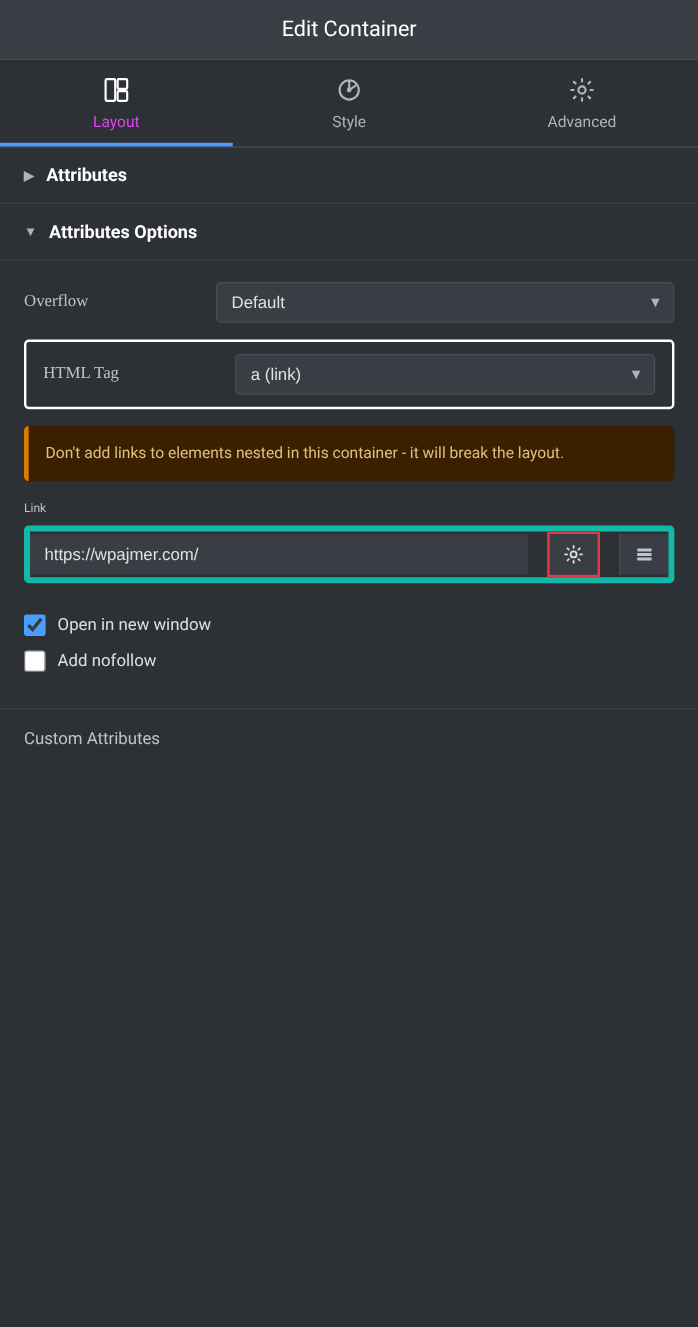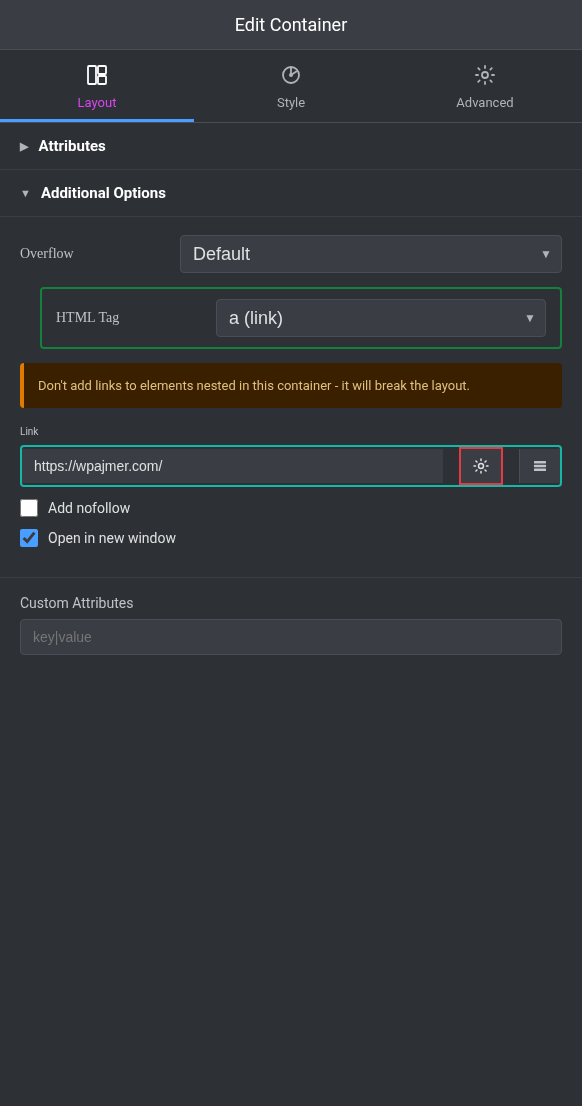--- a/index.html
+++ b/index.html
@@ -103,46 +103,45 @@
 
     
     .select-wrapper {
       position: relative;
     }
     .select-box {
       background: #3a3d44;
       border: 1px solid #4a4d55;
       border-radius: 4px;
       padding: 8px 36px 8px 12px;
-      font-size: 18px;
+      font-size: 14px;
       color: #e0e0e0;
       width: 100%;
       appearance: none;
       cursor: pointer;
     }
     .select-arrow {
       position: absolute;
       right: 10px;
       top: 50%;
       transform: translateY(-50%);
       pointer-events: none;
       color: #b0b3ba;
       font-size: 12px;
     }
 
     
     .html-tag-row {
       display: flex;
       align-items: center;
-      border: 2px solid #15803d;
+      border: 2px solid #ffffff;
       border-radius: 4px;
       padding: 10px 14px;
       margin-bottom: 14px;
       background: #2d3035;
-      margin-left: 20px;
     }
     .html-tag-row .form-label {
       flex: 0 0 160px;
     }
     .html-tag-row .form-control {
       flex: 1;
     }
 
     
     .warning-box {
@@ -159,22 +158,22 @@
     }
     .link-label {
       font-size: 10px;
       color: #c0c3ca;
       margin-bottom: 8px;
     }
     .link-input-row {
       display: flex;
       align-items: center;
       gap: 16px;
-      margin-bottom: 12px;
-      border: 2px solid #14b8a6;
+      margin-bottom: 26px;
+      border: 5px solid #14b8a6;
       border-radius: 4px;
       overflow: hidden;
     }
     .link-input {
       flex: 1;
       background: #3a3d44;
       border: none;
       padding: 9px 12px;
       font-size: 14px;
       color: #e0e0e0;
@@ -278,21 +277,21 @@
 <div class="section">
   <div class="section-header">
     <span class="arrow">▶</span>
     <span>Attributes</span>
   </div>
 </div>
 
 <div class="section">
   <div class="section-header">
     <span class="arrow">▼</span>
-    <span>Additional Options</span>
+    <span>Attributes Options</span>
   </div>
 </div>
 
 <div class="form-section">
 
   <div class="form-row">
     <span class="form-label">Overflow</span>
     <div class="form-control select-wrapper">
       <select class="select-box">
         <option>Default</option>
@@ -339,26 +338,25 @@
     <button class="link-btn stack-btn">
       <svg width="16" height="16" viewBox="0 0 16 16" fill="none">
         <rect x="2" y="3" width="12" height="2.5" rx="0.5" fill="#c0c3ca"></rect>
         <rect x="2" y="6.75" width="12" height="2.5" rx="0.5" fill="#c0c3ca"></rect>
         <rect x="2" y="10.5" width="12" height="2.5" rx="0.5" fill="#c0c3ca"></rect>
       </svg>
     </button>
   </div>
 
   <div class="checkbox-row">
+    <input type="checkbox" id="open-new-window" checked="" style="">
+    <label for="open-new-window">Open in new window</label>
+  </div>
+
+  <div class="checkbox-row">
     <input type="checkbox" id="add-nofollow" style="">
     <label for="add-nofollow">Add nofollow</label>
   </div>
-
-  <div class="checkbox-row">
-    <input type="checkbox" id="open-new-window" checked="" style="">
-    <label for="open-new-window">Open in new window</label>
-  </div>
 </div>
 
 <div class="custom-attr-section">
   <div class="custom-attr-label">Custom Attributes</div>
-  <input class="custom-attr-input" type="text" placeholder="key|value" style="">
 </div>
 
 </body></html>

